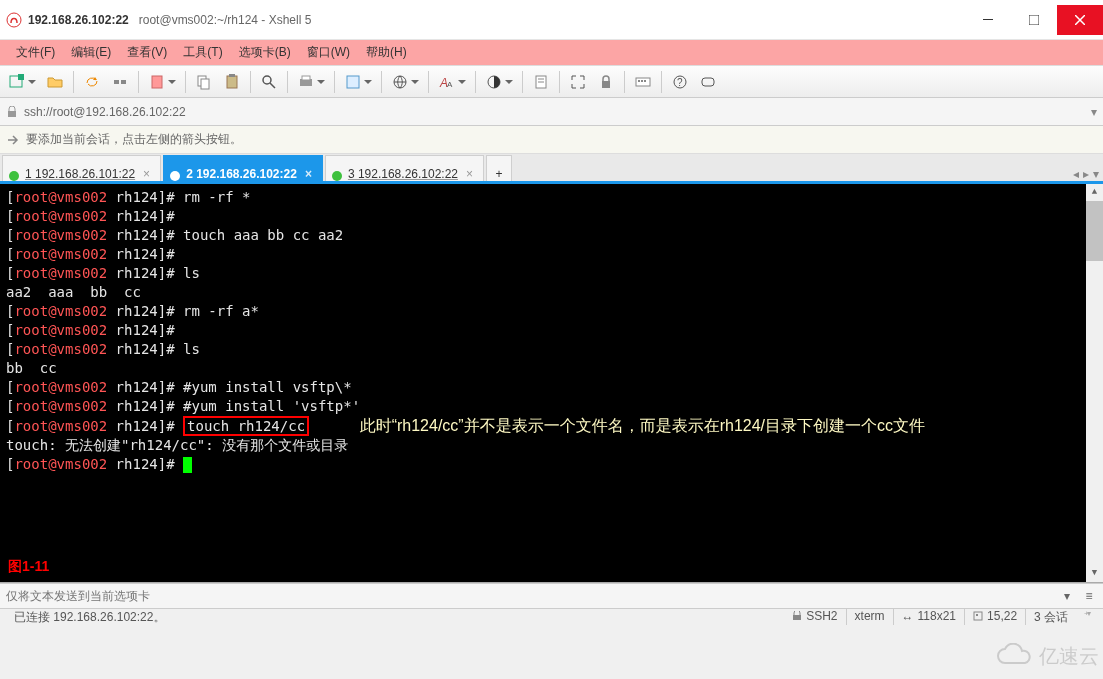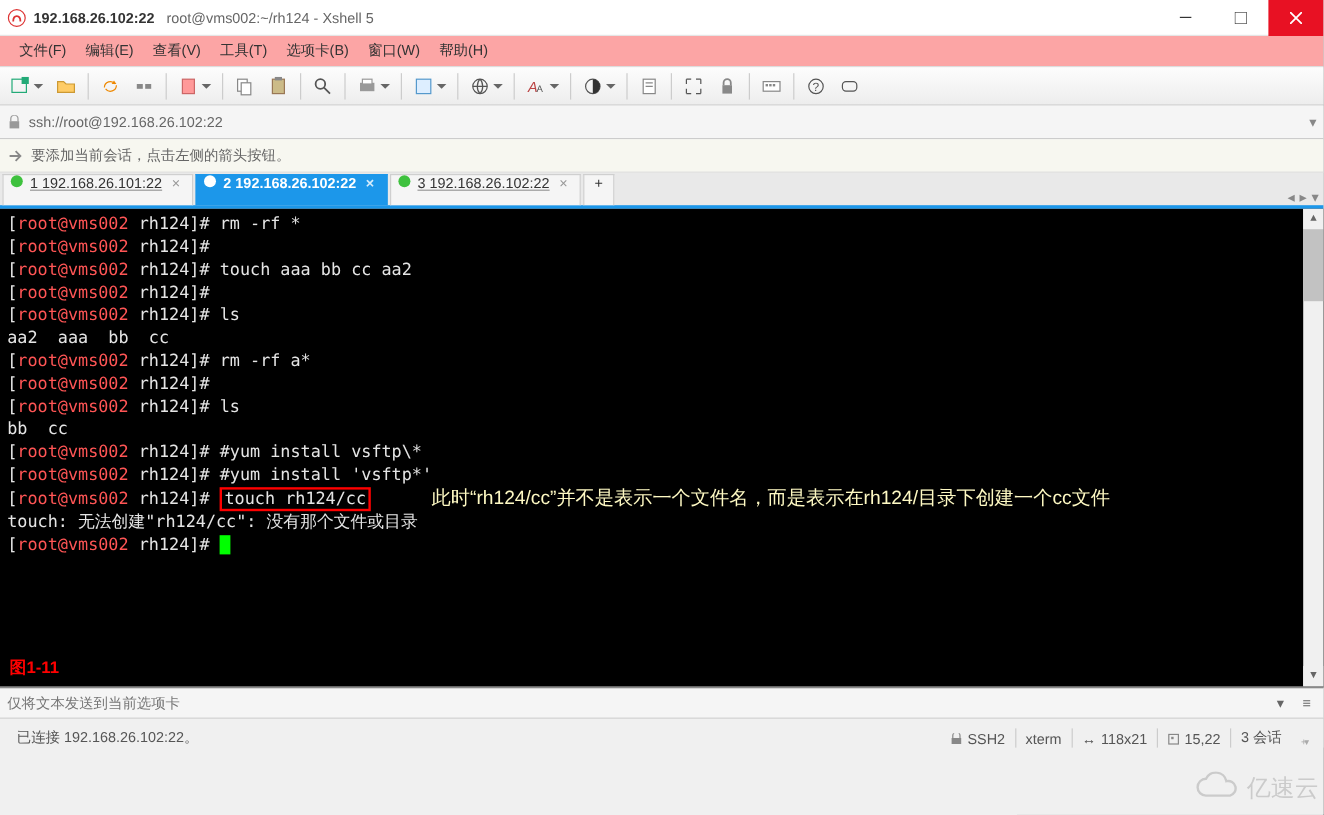--- a/index.html
+++ b/index.html
@@ -1,19 +1,19 @@
 <!DOCTYPE html>
 <html><head>
 <meta charset="utf-8">
 <style>
 html,body{margin:0;padding:0;width:1103px;height:679px;font-family:"Microsoft YaHei",Tahoma,Arial,sans-serif;font-size:12px;background:#f0f0f0;overflow:hidden}
 *{box-sizing:border-box}
 
 
-.titlebar{height:30px;background:#fff;display:flex;align-items:center;padding-left:6px;border-bottom:1px solid #e5e5e5}
+.titlebar{height:40px;background:#fff;display:flex;align-items:center;padding-left:6px;border-bottom:1px solid #e5e5e5}
 .titlebar .app-icon{width:16px;height:16px;margin-right:6px}
 .titlebar .addr{font-weight:700;color:#333;margin-right:10px}
 .titlebar .caption{color:#666}
 .titlebar .winbtns{margin-left:auto;display:flex}
 .winbtn{width:46px;height:30px;display:flex;align-items:center;justify-content:center;color:#555}
 .winbtn.close{background:#e81123;color:#fff}
 
 
 .menubar{height:26px;background:#fca5a5;display:flex;align-items:center;padding-left:8px;border-bottom:1px solid #ddd;color:#333}
 .menubar .mitem{padding:0 8px;height:26px;display:flex;align-items:center}
@@ -28,21 +28,21 @@
 
 .addressbar{height:28px;background:#f5f5f5;border-bottom:1px solid #ccc;display:flex;align-items:center;padding:0 6px;color:#666}
 .addressbar .lock{margin-right:6px;color:#888}
 
 
 .tipbar{height:28px;background:#f7f7f0;border-bottom:1px solid #ddd;display:flex;align-items:center;padding:0 6px;color:#666}
 .tipbar .tipicon{margin-right:6px;color:#999}
 
 
 .tabs{height:30px;background:#e9e9e9;display:flex;align-items:flex-end;padding-left:2px;border-bottom:3px solid #1c97ea}
-.tab{height:26px;background:#f5f5f5;border:1px solid #cfcfcf;border-bottom:none;display:flex;align-items:flex-start;padding:0 10px 0 6px;margin-right:2px;color:#333;position:relative}
+.tab{height:26px;background:#f5f5f5;border:1px solid #cfcfcf;border-bottom:none;display:flex;align-items:flex-end;padding:0 10px 0 6px;margin-right:2px;color:#333;position:relative}
 .tab .dot{width:10px;height:10px;border-radius:50%;background:#3ec13e;margin-right:6px}
 .tab .close-x{margin-left:8px;color:#999}
 .tab.active{background:#1c97ea;color:#fff;border-color:#1c97ea;font-weight:700}
 .tab.active .close-x{color:#d6ecfb}
 .tab.active .dot{background:#fff}
 .tab.add{width:26px;justify-content:center;padding:0}
 .tabs .navbtns{margin-left:auto;display:flex;align-items:center;gap:4px;padding-right:4px;color:#888}
 
 
 .terminal{background:#000;color:#e5e5e5;font-family:Consolas,"Courier New",monospace;font-size:14px;line-height:19px;height:399px;padding:4px 6px;overflow:hidden;position:relative;border-bottom:1px solid #aaa}
@@ -60,21 +60,21 @@
 .cursor{display:inline-block;width:9px;height:16px;background:#00ff00;vertical-align:middle}
 .figlabel{color:#ff0000;font-family:"Microsoft YaHei",sans-serif;font-weight:700;position:absolute;left:8px;bottom:6px}
 
 
 .inputstrip{height:26px;background:#f5f5f5;border-top:1px solid #ccc;border-bottom:1px solid #ccc;display:flex;align-items:center}
 .inputstrip input{flex:1;border:none;background:transparent;font-family:"Microsoft YaHei",sans-serif;font-size:12px;color:#999;padding:0 6px;height:24px;outline:none}
 .inputstrip .right{display:flex;align-items:center;gap:2px;padding-right:4px}
 .inputstrip .combo{width:20px;height:20px;display:flex;align-items:center;justify-content:center;color:#666}
 
 
-.statusbar{height:24px;background:#f0f0f0;display:flex;align-items:flex-end;padding:0 6px;color:#333;font-size:12px}
+.statusbar{height:24px;background:#f0f0f0;display:flex;align-items:flex-start;padding:0 6px;color:#333;font-size:12px}
 .statusbar .seg{padding:0 8px;display:flex;align-items:center;gap:4px;color:#555}
 .statusbar .sep{width:1px;height:16px;background:#ccc}
 .statusbar .spacer{flex:1}
 
 
 .watermark{position:absolute;right:4px;bottom:0;height:46px;display:flex;align-items:center;gap:4px;opacity:.35;pointer-events:none}
 .watermark .txt{font-size:20px;color:#888}
 
 svg{display:block}
 </style>

